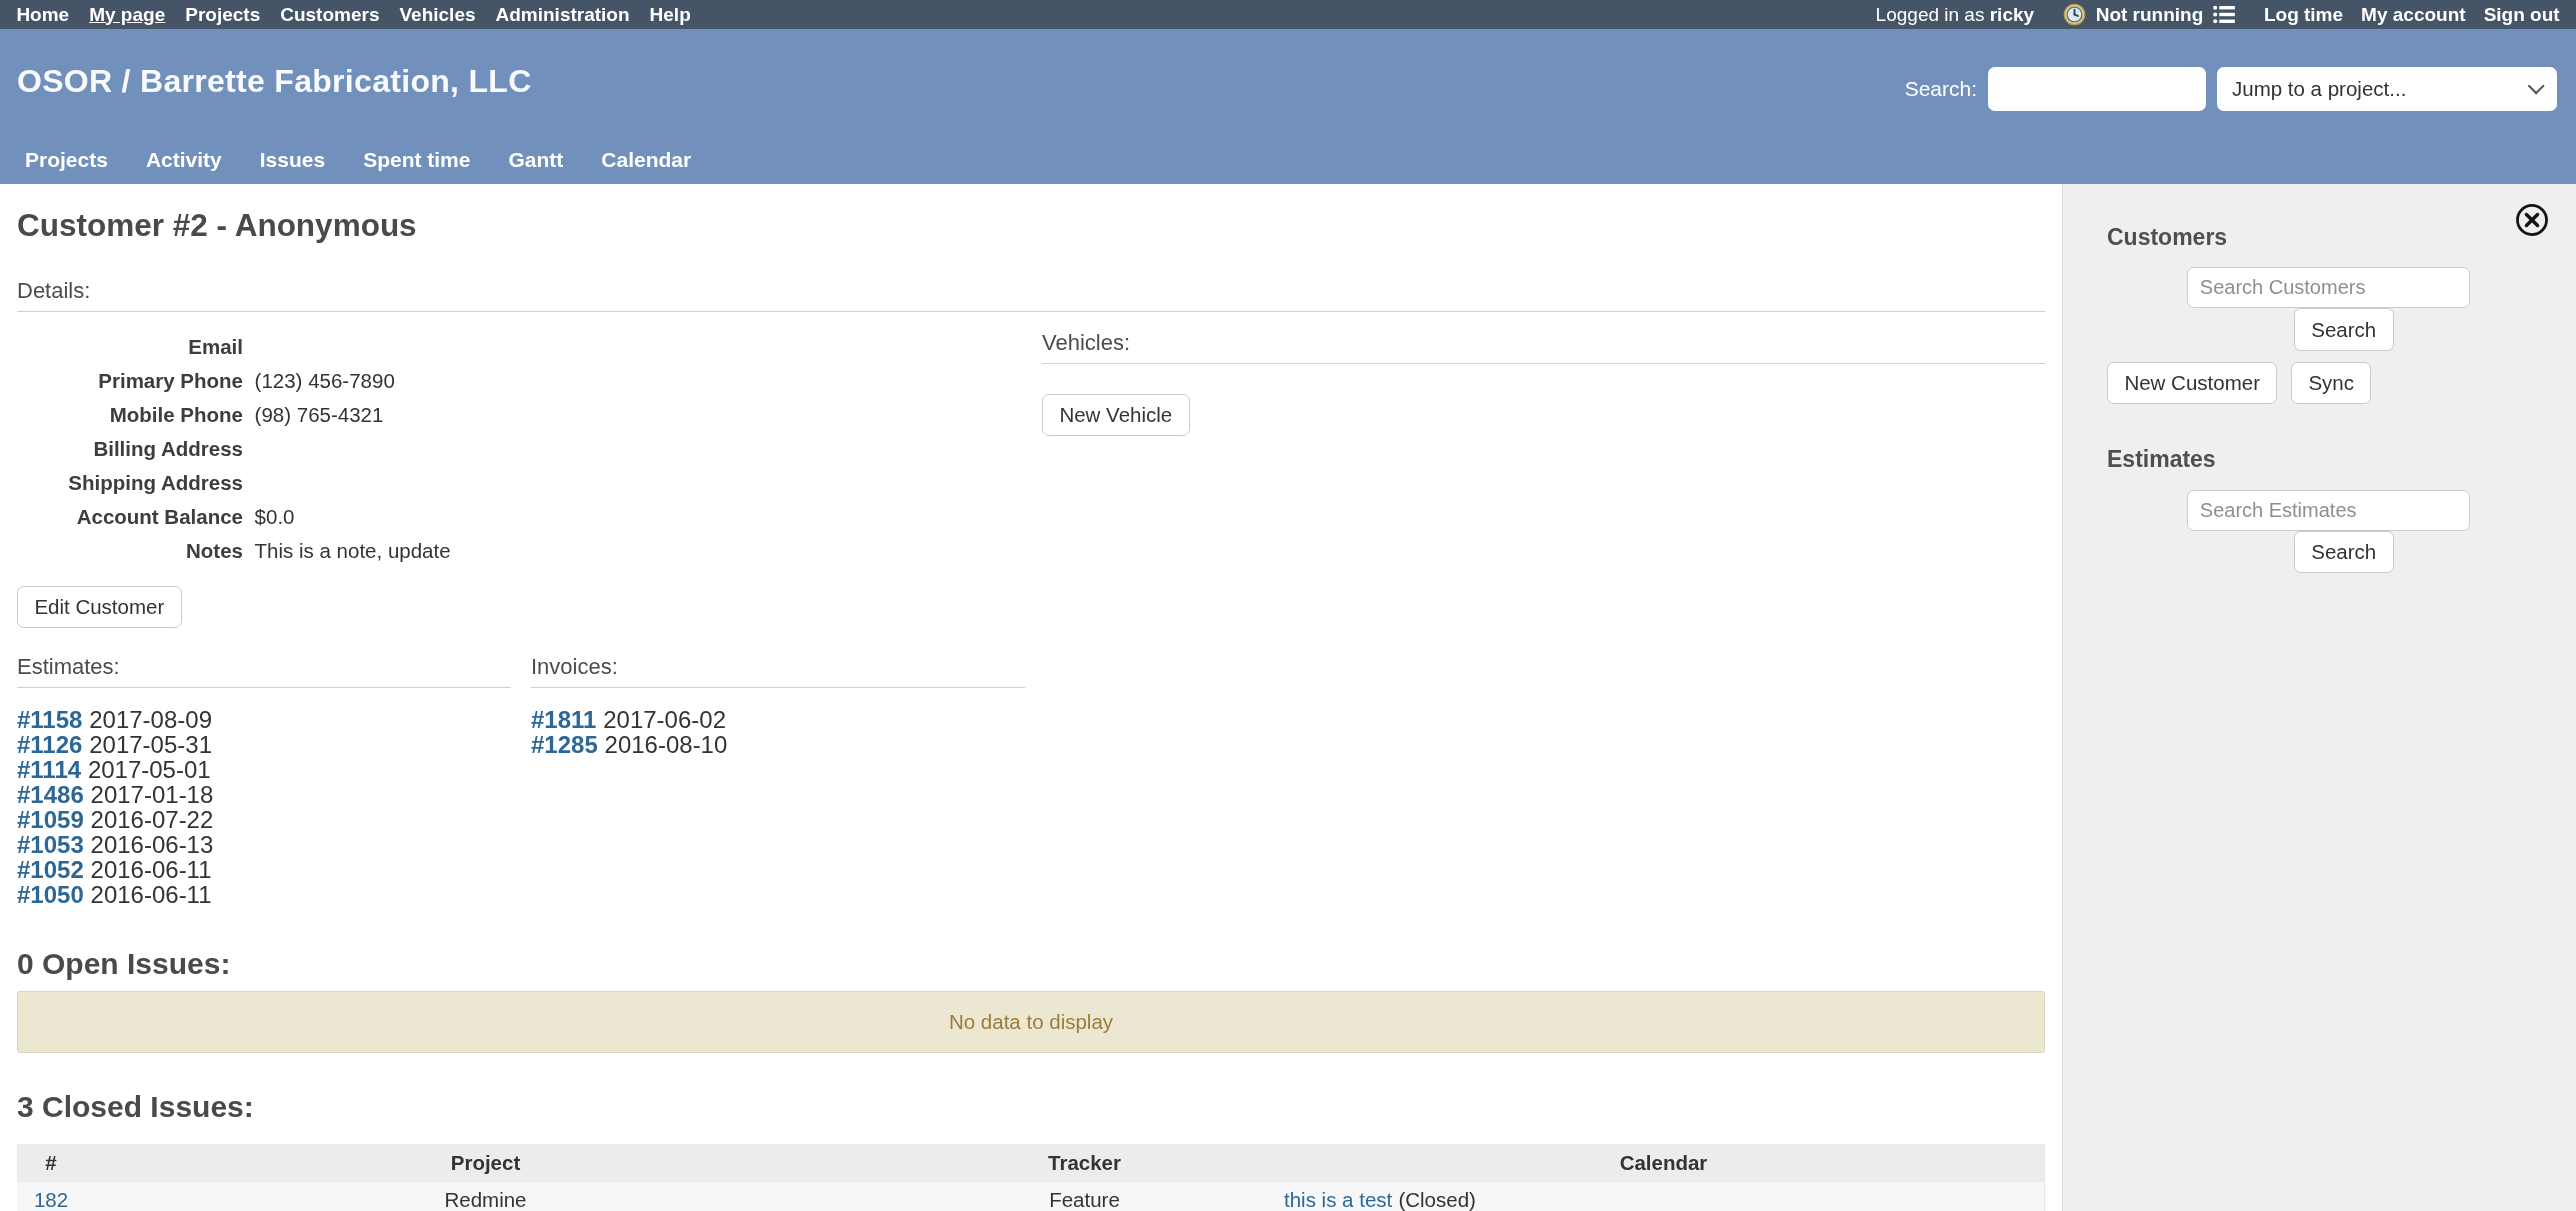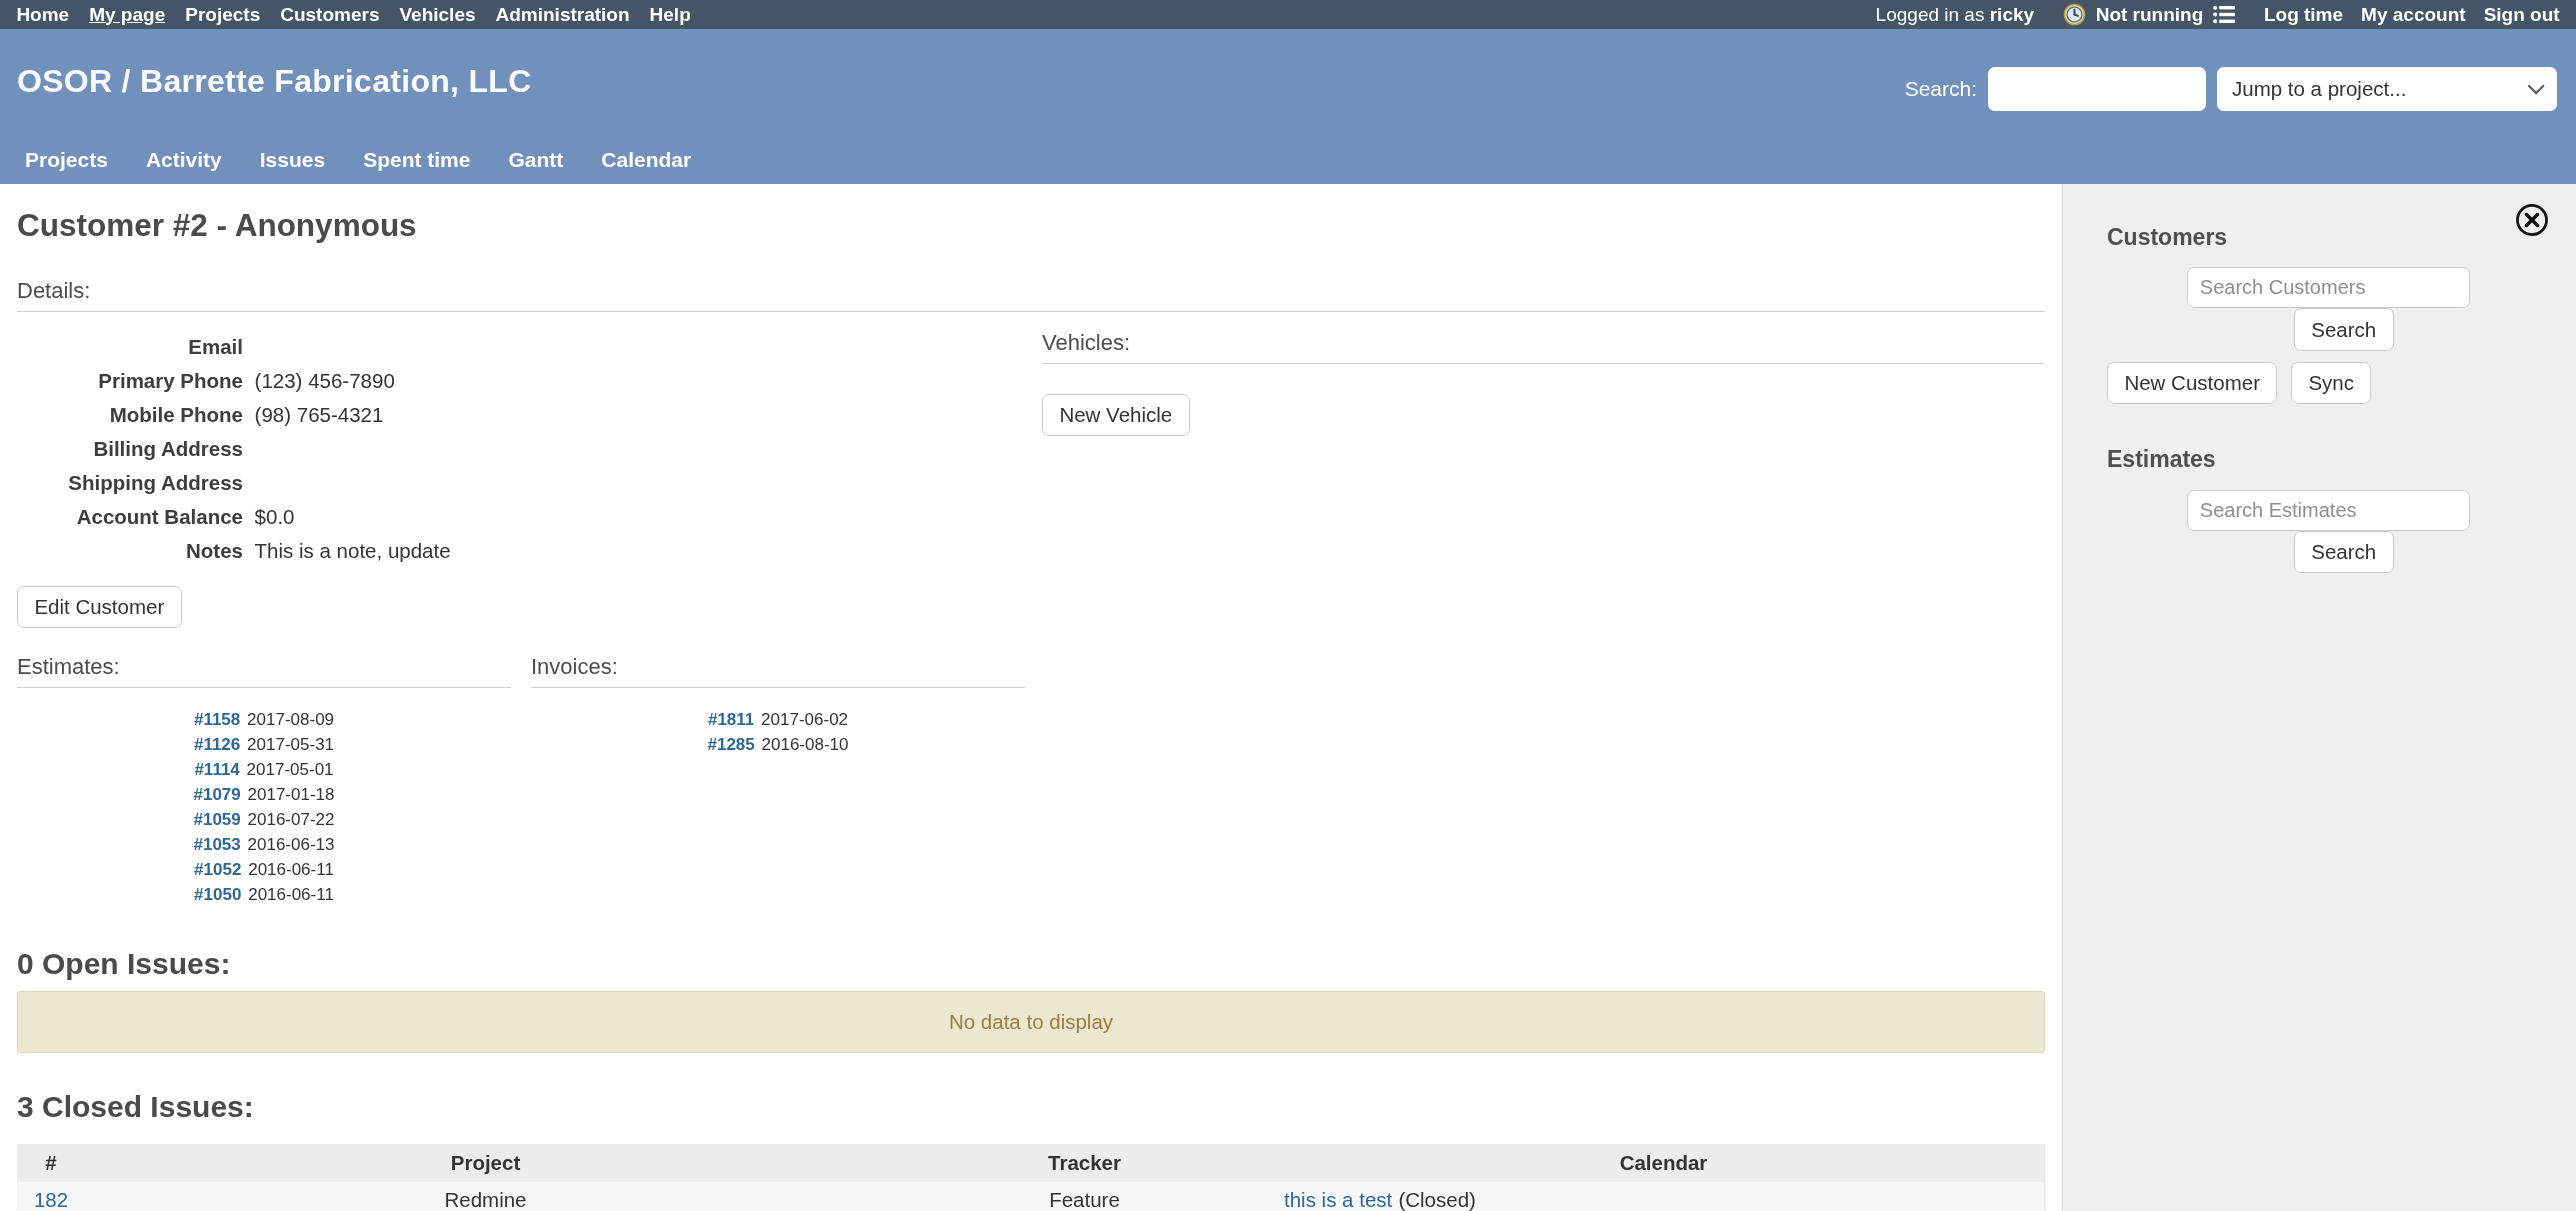--- a/index.html
+++ b/index.html
@@ -52,21 +52,21 @@
   .dd{padding-left:11.6px;color:#333;}
 
   .btn{display:inline-block;background:#fff;border:1.4px solid #c9c9c9;border-radius:6.8px;
        font-size:20.5px;color:#333;padding:8.2px 16.4px;cursor:pointer;font-family:inherit;}
   .edit-btn{margin-top:18px;}
 
   .docs-row{display:flex;margin-top:26px;}
   .doc-col{width:494px;flex:none;}
   .doc-col + .doc-col{margin-left:20px;}
   .doc-col .section-label{margin-top:0;}
-  .doc-list{margin-top:19px;font-size:17px;text-align:center;}
+  .doc-list{margin-top:19px;font-size:24px;}
   .doc-line{line-height:25px;}
   .doc-link{color:#2d6796;font-weight:bold;text-decoration:none;cursor:pointer;}
   .doc-date{color:#333;margin-left:6.8px;}
 
   .vehicles-text{margin-top:36px;font-size:20.5px;color:#333;}
   .vehicle-btn{margin-top:30px;}
 
   .h2{font-size:30px;font-weight:bold;color:#4a4a4a;}
   .open-issues-heading{margin-top:40px;}
   .nodata{margin-top:10px;height:62px;background:#ece7d1;border:1.4px solid #ddd5ba;border-radius:2.7px;
@@ -240,21 +240,21 @@
 
                 <div class="doc-line">
                   <a class="doc-link">#1126</a><span class="doc-date">2017-05-31</span>
                 </div>
 
                 <div class="doc-line">
                   <a class="doc-link">#1114</a><span class="doc-date">2017-05-01</span>
                 </div>
 
                 <div class="doc-line">
-                  <a class="doc-link">#1079</a><span class="doc-date">2017-01-18</span>
+                  <a class="doc-link">#1486</a><span class="doc-date">2017-01-18</span>
                 </div>
 
                 <div class="doc-line">
                   <a class="doc-link">#1059</a><span class="doc-date">2016-07-22</span>
                 </div>
 
                 <div class="doc-line">
                   <a class="doc-link">#1053</a><span class="doc-date">2016-06-13</span>
                 </div>
 

